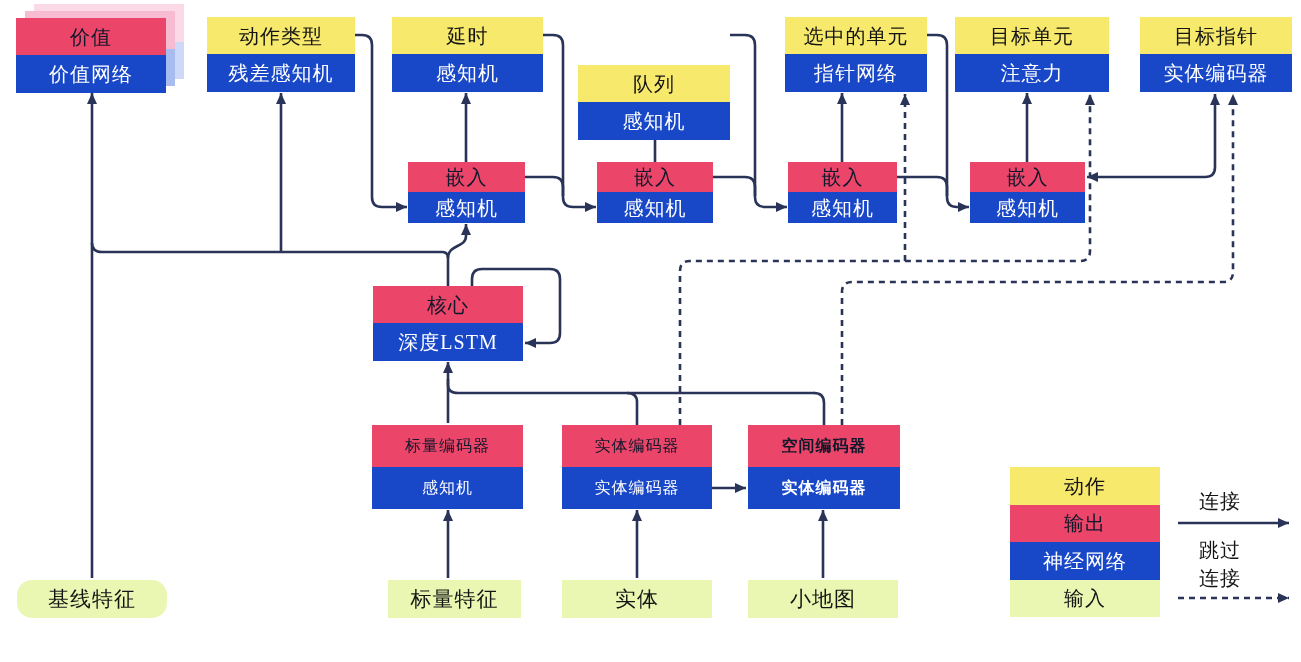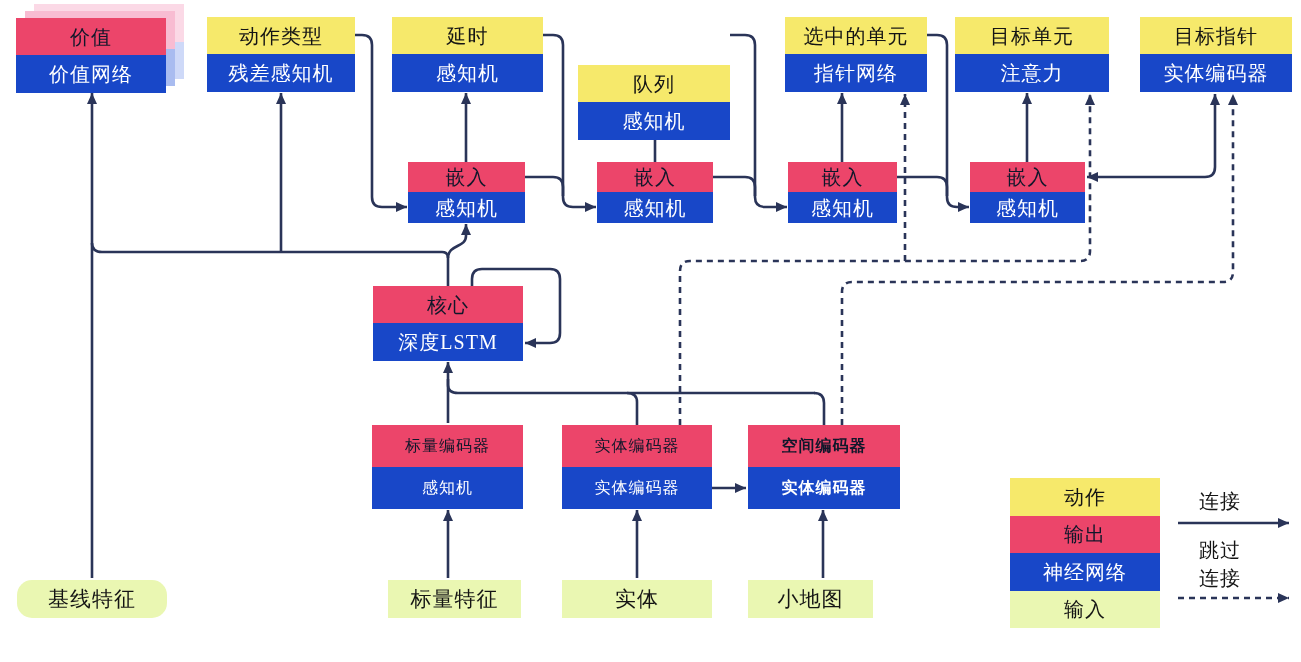--- a/index.html
+++ b/index.html
@@ -20,21 +20,21 @@
   .head .row{height:37px;font-size:20px;}
   .head .row.net{height:38px;}
   .embed .row{height:30px;font-size:20px;}
   .embed .row.net{height:31px;}
   .core .row{height:37px;font-size:20px;}
   .core .row.net{height:38px;}
   .encoder .row{height:42px;font-size:16px;}
   .input-node{justify-content:center;align-items:center;height:38px;font-size:21px;display:flex;letter-spacing:1px;}
   .stack-shadow{position:absolute;left:0;top:0;width:100%;height:100%;display:flex;flex-direction:column;}
   .stack-shadow .half{flex:1;}
-  .legend-swatches{position:absolute;display:flex;flex-direction:column;z-index:1;margin-top:11px;}
+  .legend-swatches{position:absolute;display:flex;flex-direction:column;z-index:1;}
   .legend-swatches .row{flex:1;font-size:20px;}
   .legend-label{position:absolute;z-index:1;font-size:20px;color:#141414;text-align:center;letter-spacing:1px;line-height:1.25;}
 </style>
 </head>
 <body>
 
 <div class="canvas">
   <svg class="edges" width="1301" height="662">
     <defs>
       <marker id="arrowhead" markerUnits="userSpaceOnUse" markerWidth="13" markerHeight="12" refX="11" refY="5" orient="auto-start-reverse">
@@ -140,21 +140,21 @@
         <div class="row bg-red" style="position: relative;">实体编码器</div>
         <div class="row net bg-blue" style="position: relative;">实体编码器</div>
       </div>
       <div class="node encoder" style="left: 748px; top: 425px; width: 152px; font-weight: bold;">
         <div class="row bg-red" style="position: relative;">空间编码器</div>
         <div class="row net bg-blue" style="position: relative;">实体编码器</div>
       </div>
       <div class="input-node bg-green" style="position: absolute; left: 17px; top: 580px; width: 150px; height: 38px; border-radius: 15px;">基线特征</div>
       <div class="input-node bg-green" style="position: absolute; left: 388px; top: 580px; width: 133px; height: 38px;">标量特征</div>
       <div class="input-node bg-green" style="position: absolute; left: 562px; top: 580px; width: 150px; height: 38px;">实体</div>
-      <div class="input-node bg-green" style="position: absolute; left: 748px; top: 580px; width: 125px; height: 38px;">小地图</div>
+      <div class="input-node bg-green" style="position: absolute; left: 748px; top: 580px; width: 150px; height: 38px;">小地图</div>
     </div>
 
   <div class="legend-swatches" id="legend-swatches" style="left: 1010px; top: 467px; width: 150px; height: 150px;">
       <div class="row bg-yellow">动作</div>
       <div class="row bg-red">输出</div>
       <div class="row bg-blue">神经网络</div>
       <div class="row bg-green">输入</div>
     </div>
 
   <div class="legend-label" style="left:1165px;top:489px;width:110px;">连接</div>

